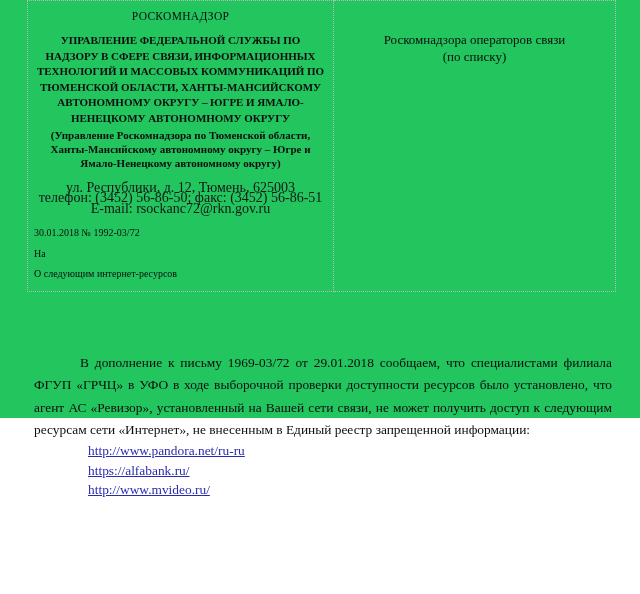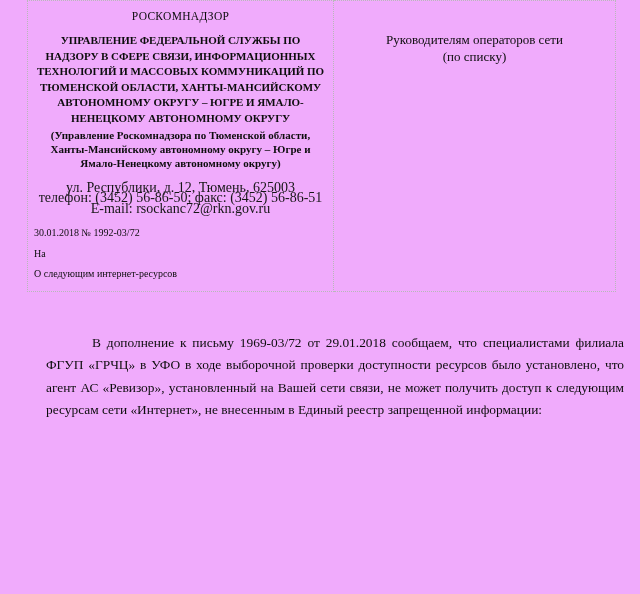--- a/index.html
+++ b/index.html
@@ -11,22 +11,22 @@
     width: 640px;
     height: 594px;
     font-family: "Liberation Serif", "DejaVu Serif", serif;
     color: #0d0d0d;
     overflow: hidden;
   }
 
   .page {
     position: relative;
     width: 640px;
-    height: 594px;
-    background: #f0abfc;
+    height: 418px;
+    background: #22c55e;
     text-decoration: underline;
   }
 
   
   .header-table {
     position: absolute;
     left: 27px;
     top: 0px;
     width: 586px;
     border-collapse: collapse;
@@ -91,23 +91,22 @@
     text-align: center;
     font-size: 13px;
     line-height: 17px;
     padding: 30px 14px 0 14px;
   }
 
   
   .body-text {
     position: absolute;
     left: 34px;
-    top: 332px;
+    top: 352px;
     width: 578px;
-    margin-left: 12px;
   }
   .para {
     font-size: 13.4px;
     line-height: 22.3px;
     text-align: justify;
     text-indent: 46px;
     margin: 0;
   }
   .para.second {
     margin-top: 22px;
@@ -151,29 +150,40 @@
 
         <div class="doc-meta">
           <div class="line">30.01.2018 № 1992-03/72</div>
           <div class="line">На</div>
           <div class="line">О следующим интернет-ресурсов</div>
         </div>
 
       </td>
       <td class="cell-right">
         <div class="addressee">
-          <div>Руководителям операторов сети</div>
+          <div>Роскомнадзора операторов связи</div>
           <div>(по списку)</div>
         </div>
       </td>
     </tr>
   </tbody>
     </table>
 
   <div class="body-text">
 
     <p class="para">В дополнение к письму 1969-03/72 от 29.01.2018 сообщаем, что специалистами филиала ФГУП «ГРЧЦ» в УФО в ходе выборочной проверки доступности ресурсов было установлено, что агент АС «Ревизор», установленный на Вашей сети связи, не может получить доступ к следующим ресурсам сети «Интернет», не внесенным в Единый реестр запрещенной информации:</p>
 
+    <ul class="links">
+      <li>
+        <a href="#">http://www.pandora.net/ru-ru</a>
+      </li>
+      <li>
+        <a href="#">https://alfabank.ru/</a>
+      </li>
+      <li>
+        <a href="#">http://www.mvideo.ru/</a>
+      </li>
+    </ul>
 
 
   </div>
 
 </div>
 
 </body></html>

